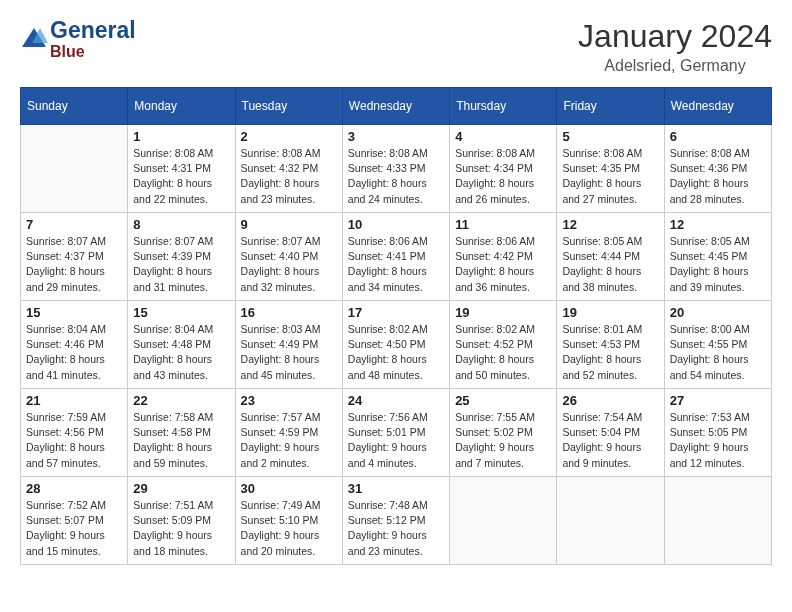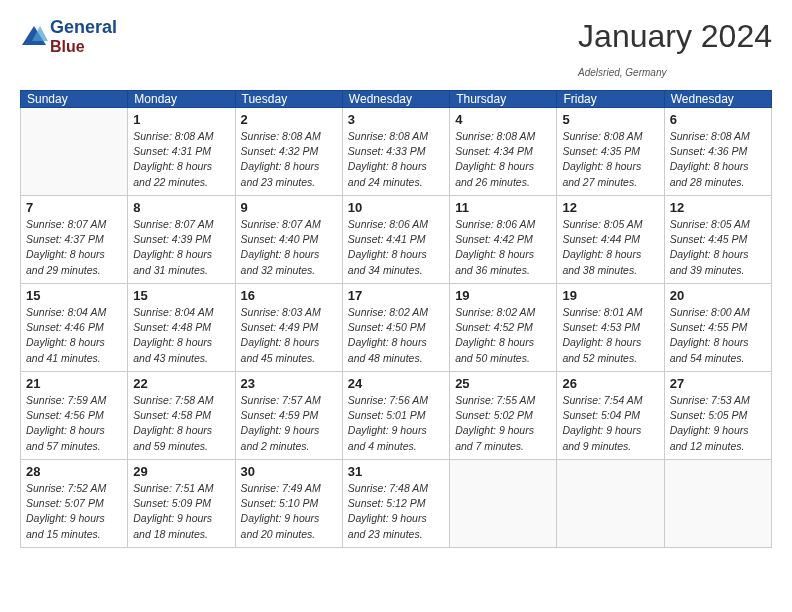--- a/index.html
+++ b/index.html
@@ -24,42 +24,41 @@
     .logo {
       display: flex;
       align-items: center;
     }
     .logo-icon {
       width: 28px;
       height: 28px;
       margin-right: 2px;
     }
     .title-area {
-      text-align: left;
+      text-align: center;
     }
     .month-title {
       font-size: 32px;
       font-weight: normal;
       color: #333;
     }
     .location {
-      font-size: 10px;
+      font-size: 16px;
       color: #555;
-      margin-top: 12px;
-      font-style: italic;
+      margin-top: 2px;
     }
     .calendar {
       width: 100%;
       border-collapse: collapse;
       font-size: 11px;
     }
     .calendar th {
       background-color: #2255a4;
       color: #fff;
-      padding: 1px 6px;
+      padding: 11px 6px;
       text-align: left;
       font-size: 12px;
       font-weight: normal;
       border: 1px solid #1a4490;
     }
     .calendar td {
       border: 1px solid #ccc;
       vertical-align: top;
       padding: 4px 5px;
       width: calc(100% / 7);
@@ -73,35 +72,34 @@
       font-size: 13px;
       font-weight: bold;
       color: #222;
       margin-bottom: 2px;
       display: block;
     }
     .day-info {
       color: #333;
       font-size: 10.5px;
       line-height: 1.45;
-      font-style: italic;
     }
   </style>
 </head>
 <body>
 
 <div class="page">
   <div class="header">
     <div class="logo">
       <svg class="logo-icon" viewBox="0 0 28 28">
         <polygon points="14,3 26,22 2,22" fill="#2255a4"></polygon>
         <polygon points="20,3 28,18 12,18" fill="#4a9fd4" opacity="0.7"></polygon>
       </svg>
       <div>
-        <div style="font-size:18px;font-weight:bold;color:#1a4a8a;line-height:1.1;">General</div>
+        <div style="font-size:23px;font-weight:bold;color:#1a4a8a;line-height:1.1;">General</div>
         <div style="font-size:16px;font-weight:bold;color:#7f1d1d;line-height:1.1;">Blue</div>
       </div>
     </div>
     <div class="title-area">
       <div class="month-title">January 2024</div>
       <div class="location">Adelsried, Germany</div>
     </div>
   </div>
 
   <table class="calendar">

